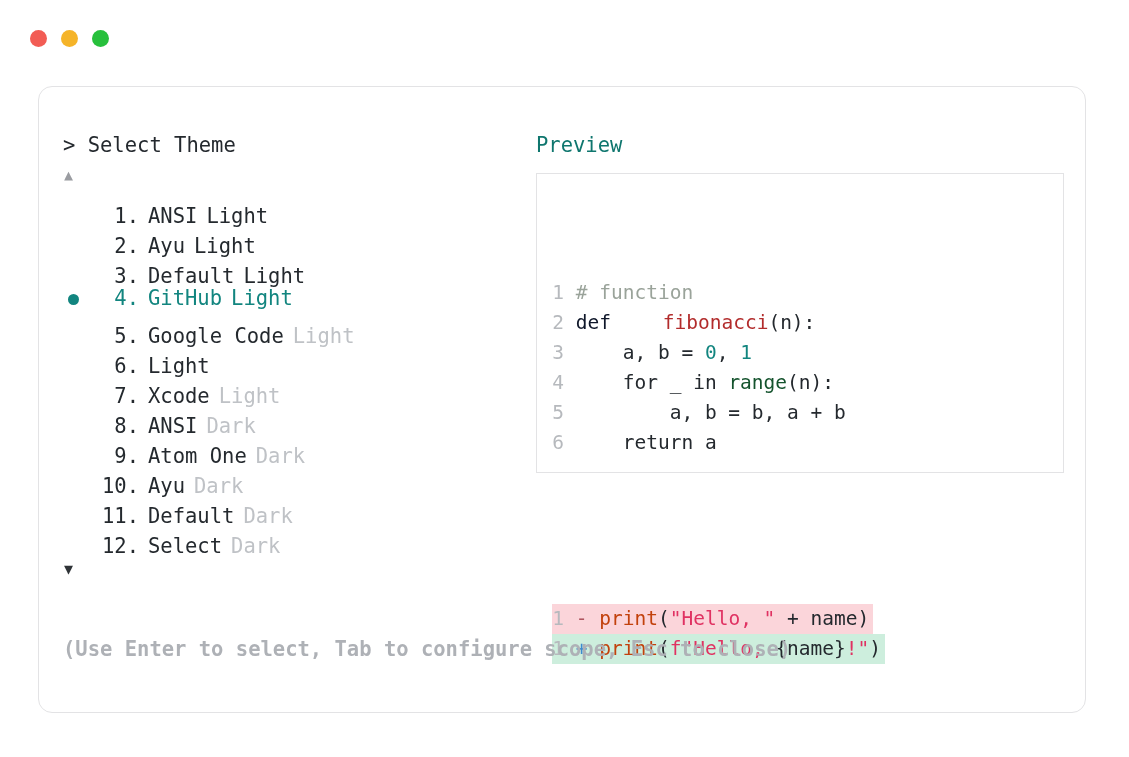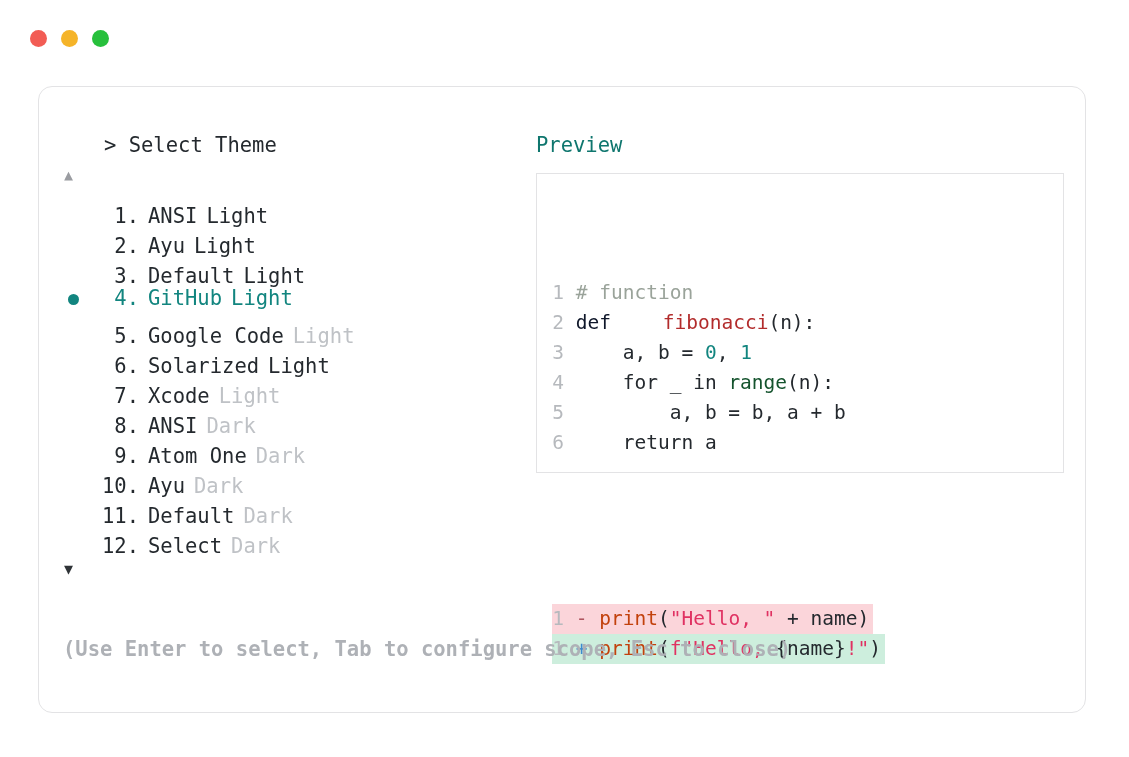--- a/index.html
+++ b/index.html
@@ -63,21 +63,20 @@
     line-height: 28px;
     color: #0f766e;
     letter-spacing: 0px;
     white-space: pre;
   }
   .prompt-line {
     font-size: 20.5px;
     line-height: 28px;
     color: #24292e;
     white-space: pre;
-    margin-left: 41px;
   }
 
   .arrow {
     font-size: 15px;
     line-height: 20px;
     height: 20px;
     margin-top: 6px;
     margin-left: 1px;
   }
   .arrow-up   { color: #9a9ca1; }
@@ -204,21 +203,21 @@
     <div class="prompt-line"><span>&gt; </span><span>Select Theme</span></div>
 
     <div class="arrow arrow-up">▲</div>
 
     <div class="theme-list" id="theme-list">
         <div class="theme-row"><span class="bullet-cell"></span><span class="idx">1.</span><span class="name">ANSI</span><span class="suffix strong">Light</span></div>
         <div class="theme-row"><span class="bullet-cell"></span><span class="idx">2.</span><span class="name">Ayu</span><span class="suffix strong">Light</span></div>
         <div class="theme-row"><span class="bullet-cell"></span><span class="idx">3.</span><span class="name">Default</span><span class="suffix strong">Light</span></div>
         <div class="theme-row selected"><span class="bullet-cell"><span class="bullet"></span></span><span class="idx">4.</span><span class="name">GitHub</span><span class="suffix strong">Light</span></div>
         <div class="theme-row"><span class="bullet-cell"></span><span class="idx">5.</span><span class="name">Google Code</span><span class="suffix dim">Light</span></div>
-        <div class="theme-row"><span class="bullet-cell"></span><span class="idx">6.</span><span class="name">Solarized</span><span class="suffix strong">Light</span></div>
+        <div class="theme-row"><span class="bullet-cell"></span><span class="idx">6.</span><span class="suffix strong">Light</span></div>
         <div class="theme-row"><span class="bullet-cell"></span><span class="idx">7.</span><span class="name">Xcode</span><span class="suffix dim">Light</span></div>
         <div class="theme-row"><span class="bullet-cell"></span><span class="idx">8.</span><span class="name">ANSI</span><span class="suffix dim">Dark</span></div>
         <div class="theme-row"><span class="bullet-cell"></span><span class="idx">9.</span><span class="name">Atom One</span><span class="suffix dim">Dark</span></div>
         <div class="theme-row"><span class="bullet-cell"></span><span class="idx">10.</span><span class="name">Ayu</span><span class="suffix dim">Dark</span></div>
         <div class="theme-row"><span class="bullet-cell"></span><span class="idx">11.</span><span class="name">Default</span><span class="suffix dim">Dark</span></div>
         <div class="theme-row"><span class="bullet-cell"></span><span class="idx">12.</span><span class="name">Select</span><span class="suffix dim">Dark</span></div>
       </div>
 
     <div class="arrow arrow-down">▼</div>
   </div>

